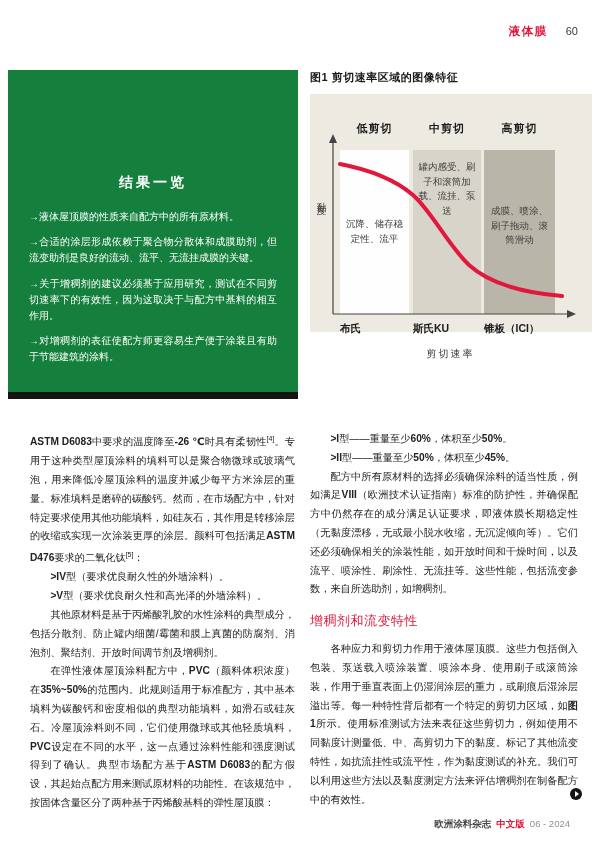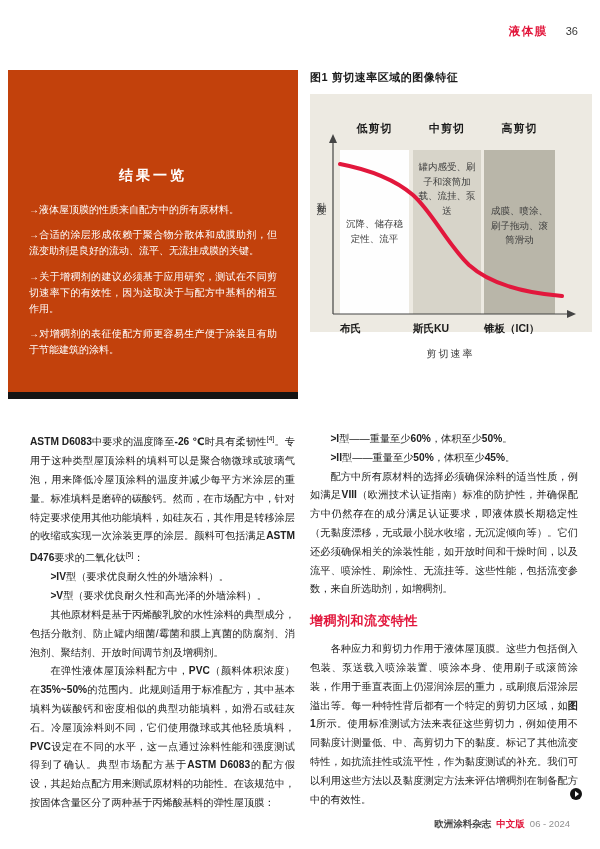--- a/index.html
+++ b/index.html
@@ -11,21 +11,21 @@
   .sup{font-size:7px;vertical-align:super;}
 
   
   .page-header{position:absolute;top:24px;right:22px;display:flex;gap:18px;align-items:baseline;}
   .header-section{color:#e2173c;font-weight:bold;font-size:11.5px;letter-spacing:1.5px;}
   .header-pagenum{color:#3a3a3a;font-size:11px;}
 
   
   .summary-box{
     position:absolute;left:8px;top:70px;width:290px;height:322px;
-    background:#c2410c;color:#ffffff;box-sizing:border-box;padding:5px 21px;
+    background:#15803d;color:#ffffff;box-sizing:border-box;padding:12px 21px;
   }
   .summary-title{text-align:center;font-weight:bold;font-size:14px;letter-spacing:3px;padding-top:92px;}
   .summary-bullets{margin-top:17px;font-size:10px;line-height:1.62;text-align:justify;}
   .summary-bullet{margin-bottom:9px;}
   .summary-endbar{position:absolute;left:8px;top:392px;width:290px;height:7px;background:#141414;}
 
   
   .figure{position:absolute;left:310px;top:70px;width:282px;}
   .figure-title{font-size:11px;font-weight:bold;color:#1a1a1a;letter-spacing:.5px;}
   .figure-canvas{position:relative;margin-top:9px;width:282px;height:238px;background:#edeae2;}
@@ -42,41 +42,41 @@
   .method-label{position:absolute;top:228px;font-weight:bold;font-size:10.5px;color:#1a1a1a;}
   .axis-xlabel{position:absolute;left:23px;top:253px;width:235px;text-align:center;font-size:10px;color:#333;letter-spacing:2px;}
   .figure-svg{position:absolute;left:0;top:0;pointer-events:none;}
 
   
   .body-text{font-size:10.2px;line-height:18.8px;color:#222;text-align:justify;margin:0;}
   .col-left{position:absolute;left:30px;top:430px;width:265px;}
   .col-right{position:absolute;left:310px;top:430px;width:268px;}
   .para{text-indent:2em;}
   .list-item{text-indent:2em;}
-  .section-heading{color:#e2173c;font-weight:bold;font-size:13px;margin:13px 0 10px;letter-spacing:.5px;}
+  .section-heading{color:#e2173c;font-weight:normal;font-size:13px;margin:13px 0 10px;letter-spacing:.5px;}
 
   
   .continue-icon{position:absolute;left:570px;top:788px;width:12px;height:12px;border-radius:50%;
     background:#141414;display:flex;align-items:center;justify-content:center;}
   .continue-icon .tri{width:0;height:0;border-left:4px solid #fff;border-top:3px solid transparent;border-bottom:3px solid transparent;margin-left:1px;}
 
   
   .page-footer{position:absolute;top:818px;right:30px;font-size:9.5px;display:flex;gap:5px;align-items:baseline;}
   .footer-journal{color:#4a4a4a;font-weight:bold;}
   .footer-edition{color:#e2173c;font-weight:bold;}
   .footer-issue{color:#8f8f8f;}
 </style>
 </head>
 <body>
 
 <div class="page">
 
   <div class="page-header">
     <span class="header-section">液体膜</span>
-    <span class="header-pagenum">36</span>
+    <span class="header-pagenum">60</span>
   </div>
 
   <div class="summary-box">
     <div class="summary-title">结果一览</div>
     <div class="summary-bullets">
       <div class="summary-bullet">→液体屋顶膜的性质来自配方中的所有原材料。</div>
       <div class="summary-bullet">→合适的涂层形成依赖于聚合物分散体和成膜助剂，但流变助剂是良好的流动、流平、无流挂成膜的关键。</div>
       <div class="summary-bullet">→关于增稠剂的建议必须基于应用研究，测试在不同剪切速率下的有效性，因为这取决于与配方中基料的相互作用。</div>
       <div class="summary-bullet">→对增稠剂的表征使配方师更容易生产便于涂装且有助于节能建筑的涂料。</div>
     </div>

